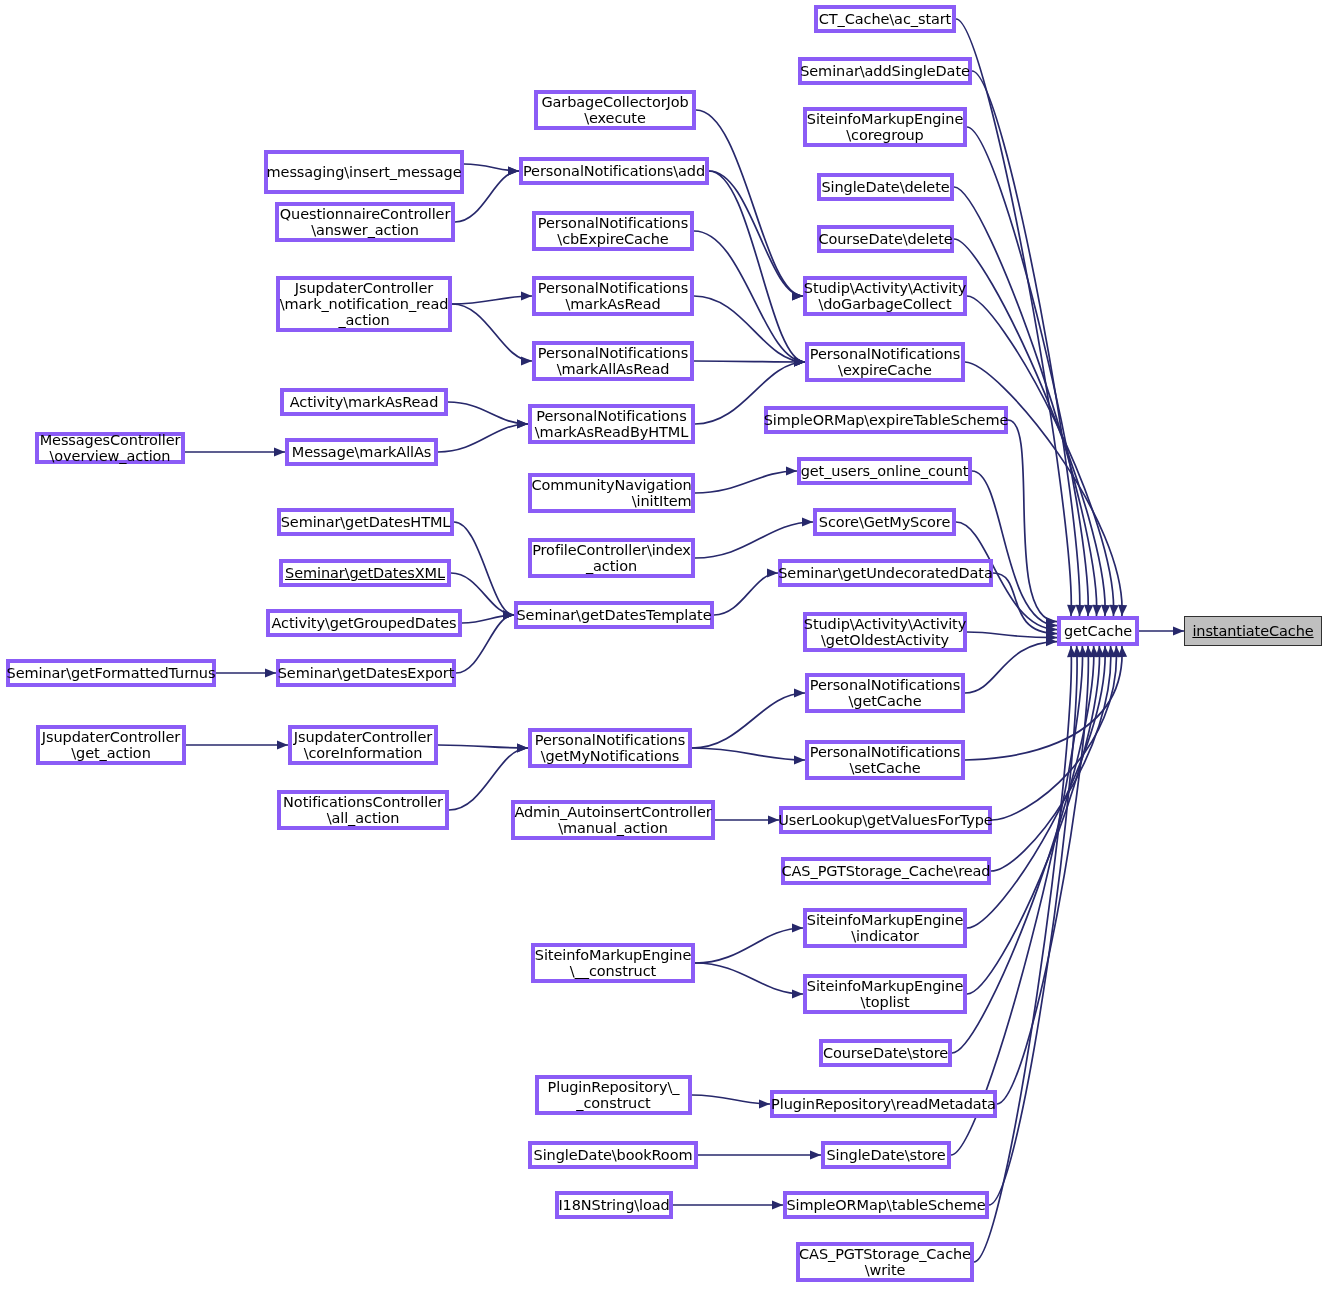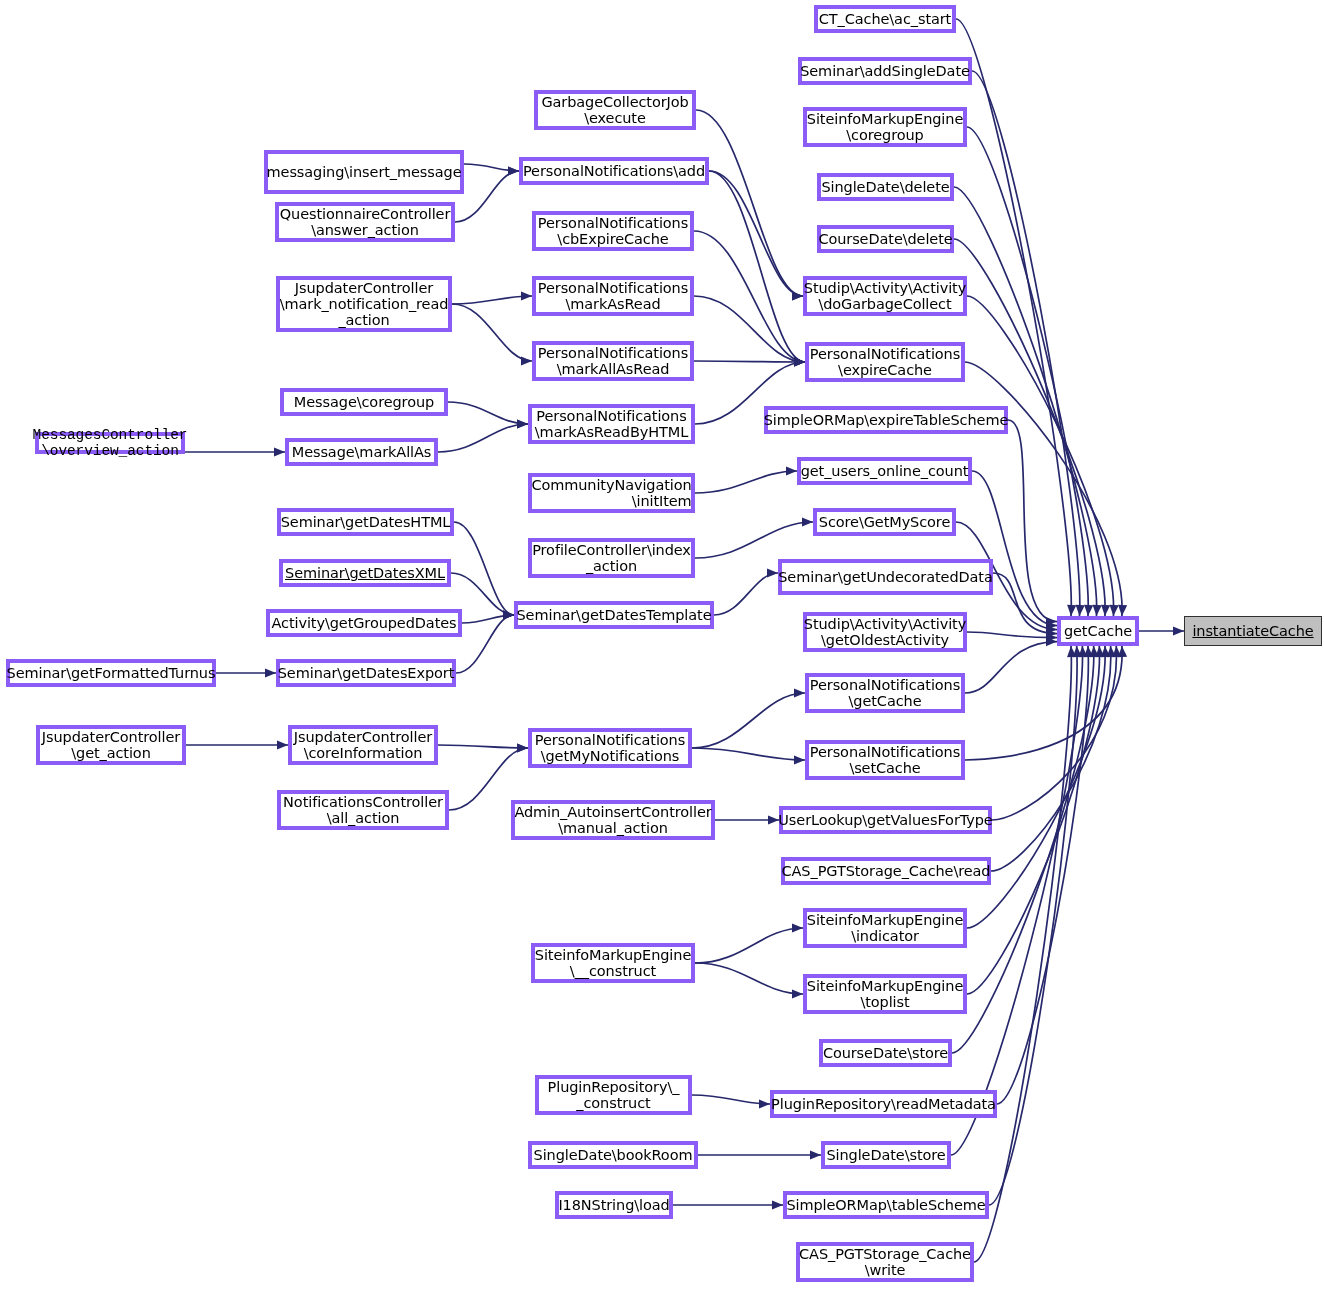--- a/index.html
+++ b/index.html
@@ -182,21 +182,21 @@
 \coregroup</div>
       <div class="node" style="left: 817px; top: 173px; width: 137px; height: 28px;">SingleDate\delete</div>
       <div class="node" style="left: 817px; top: 225px; width: 137px; height: 28px;">CourseDate\delete</div>
       <div class="node" style="left: 803px; top: 276px; width: 164px; height: 40px;">Studip\Activity\Activity
 \doGarbageCollect</div>
       <div class="node" style="left: 805px; top: 342px; width: 160px; height: 40px;">PersonalNotifications
 \expireCache</div>
       <div class="node" style="left: 764px; top: 406px; width: 244px; height: 28px;">SimpleORMap\expireTableScheme</div>
       <div class="node" style="left: 797px; top: 457px; width: 175px; height: 28px;">get_users_online_count</div>
       <div class="node" style="left: 813px; top: 508px; width: 143px; height: 28px;">Score\GetMyScore</div>
-      <div class="node" style="left: 778px; top: 559px; width: 215px; height: 36px;">Seminar\getUndecoratedData</div>
+      <div class="node" style="left: 778px; top: 559px; width: 215px; height: 28px;">Seminar\getUndecoratedData</div>
       <div class="node" style="left: 803px; top: 612px; width: 164px; height: 40px;">Studip\Activity\Activity
 \getOldestActivity</div>
       <div class="node" style="left: 805px; top: 673px; width: 160px; height: 40px;">PersonalNotifications
 \getCache</div>
       <div class="node" style="left: 805px; top: 740px; width: 160px; height: 40px;">PersonalNotifications
 \setCache</div>
       <div class="node" style="left: 779px; top: 806px; width: 213px; height: 28px;">UserLookup\getValuesForType</div>
       <div class="node" style="left: 781px; top: 857px; width: 210px; height: 28px;">CAS_PGTStorage_Cache\read</div>
       <div class="node" style="left: 803px; top: 908px; width: 164px; height: 40px;">SiteinfoMarkupEngine
 \indicator</div>
@@ -235,23 +235,23 @@
       <div class="node" style="left: 535px; top: 1075px; width: 157px; height: 40px;">PluginRepository\_
 _construct</div>
       <div class="node" style="left: 528px; top: 1141px; width: 170px; height: 28px;">SingleDate\bookRoom</div>
       <div class="node" style="left: 555px; top: 1191px; width: 118px; height: 28px;">I18NString\load</div>
       <div class="node" style="left: 264px; top: 150px; width: 200px; height: 44px;">messaging\insert_message</div>
       <div class="node" style="left: 275px; top: 202px; width: 180px; height: 40px;">QuestionnaireController
 \answer_action</div>
       <div class="node" style="left: 276px; top: 276px; width: 176px; height: 56px;">JsupdaterController
 \mark_notification_read
 _action</div>
-      <div class="node" style="left: 280px; top: 388px; width: 168px; height: 28px;">Message\coregroup</div>
+      <div class="node" style="left: 280px; top: 388px; width: 168px; height: 28px;">Activity\markAsRead</div>
       <div class="node" style="left: 285px; top: 438px; width: 153px; height: 28px;">Message\markAllAs</div>
-      <div class="node" style="left: 35px; top: 432px; width: 150px; height: 22px; font-family: Liberation Mono, monospace;">MessagesController
+      <div class="node" style="left: 35px; top: 432px; width: 150px; height: 32px;">MessagesController
 \overview_action</div>
       <div class="node" style="left: 277px; top: 508px; width: 177px; height: 28px;">Seminar\getDatesHTML</div>
       <div class="node" style="left: 279px; top: 559px; width: 172px; height: 28px; text-decoration: underline;">Seminar\getDatesXML</div>
       <div class="node" style="left: 266px; top: 609px; width: 196px; height: 28px;">Activity\getGroupedDates</div>
       <div class="node" style="left: 276px; top: 659px; width: 180px; height: 28px;">Seminar\getDatesExport</div>
       <div class="node" style="left: 6px; top: 659px; width: 210px; height: 28px;">Seminar\getFormattedTurnus</div>
       <div class="node" style="left: 36px; top: 725px; width: 150px; height: 40px;">JsupdaterController
 \get_action</div>
       <div class="node" style="left: 288px; top: 725px; width: 150px; height: 40px;">JsupdaterController
 \coreInformation</div>

